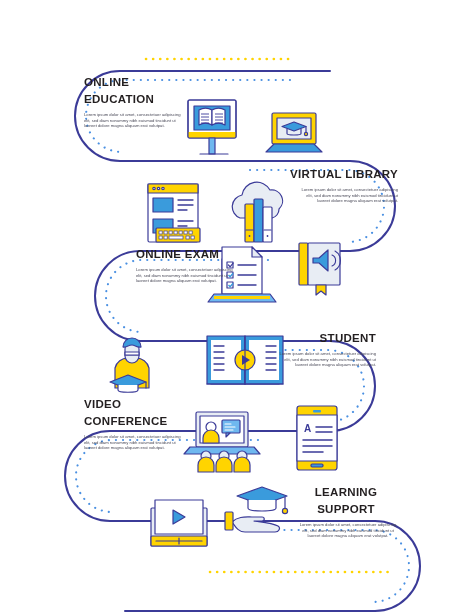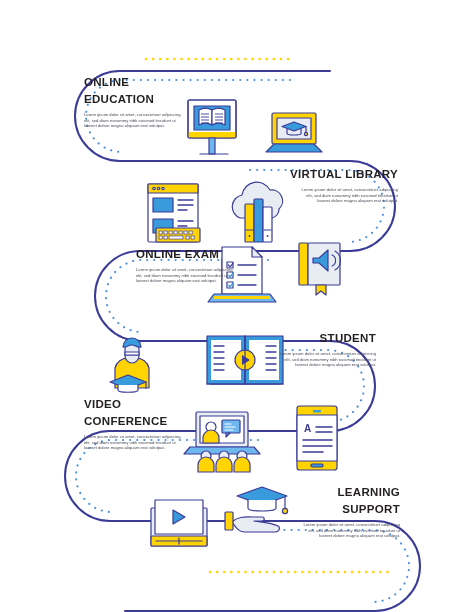--- a/index.html
+++ b/index.html
@@ -288,19 +288,19 @@
     <h2 class="ttl">STUDENT</h2>
     <p class="body">Lorem ipsum dolor sit amet, consectetuer adipiscing elit, sed diam nonummy nibh euismod tincidunt ut laoreet dolore magna aliquam erat volutpat.</p>
   </div>
 
   <div class="txtblock ta-l" style="left:84px;top:396px;width:108px;">
     <h2 class="ttl">VIDEO
 CONFERENCE</h2>
     <p class="body">Lorem ipsum dolor sit amet, consectetuer adipiscing elit, sed diam nonummy nibh euismod tincidunt ut laoreet dolore magna aliquam erat volutpat.</p>
   </div>
 
-  <div class="txtblock ta-r" style="left:292px;top:484px;width:108px;">
+  <div class="txtblock ta-r" style="left:292px;top:484px;width:108px;text-align:center;">
     <h2 class="ttl">LEARNING
 SUPPORT</h2>
     <p class="body">Lorem ipsum dolor sit amet, consectetuer adipiscing elit, sed diam nonummy nibh euismod tincidunt ut laoreet dolore magna aliquam erat volutpat.</p>
   </div>
 
 </div>
 
 </body></html>

